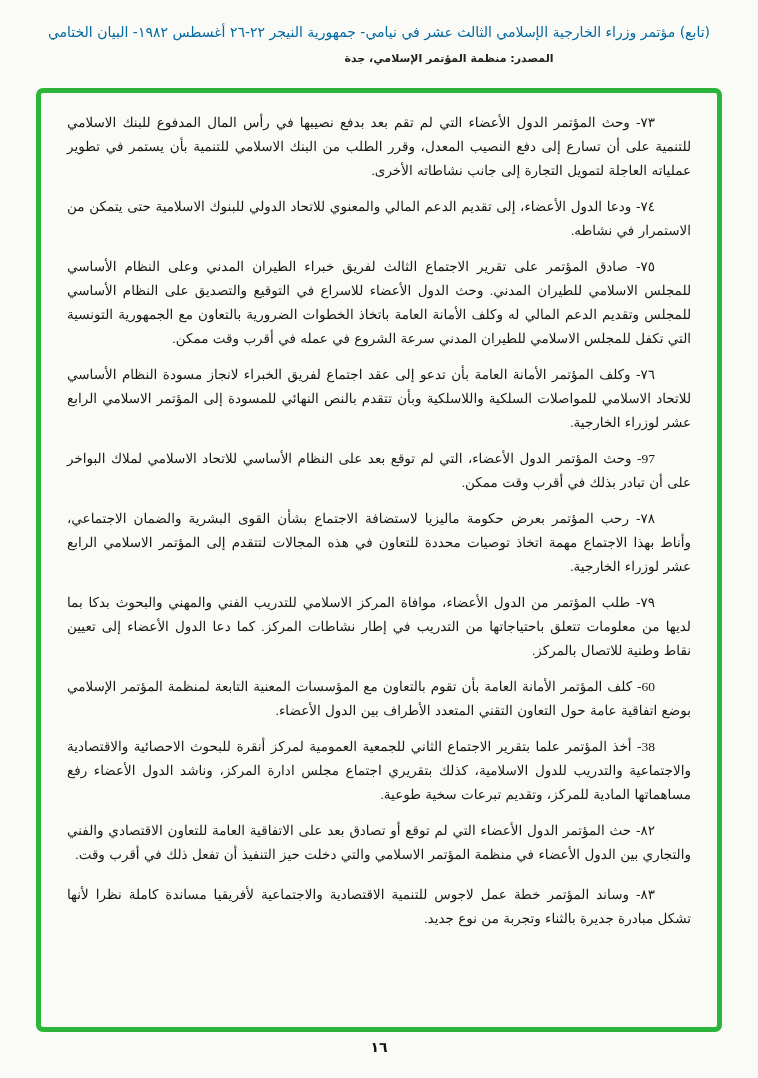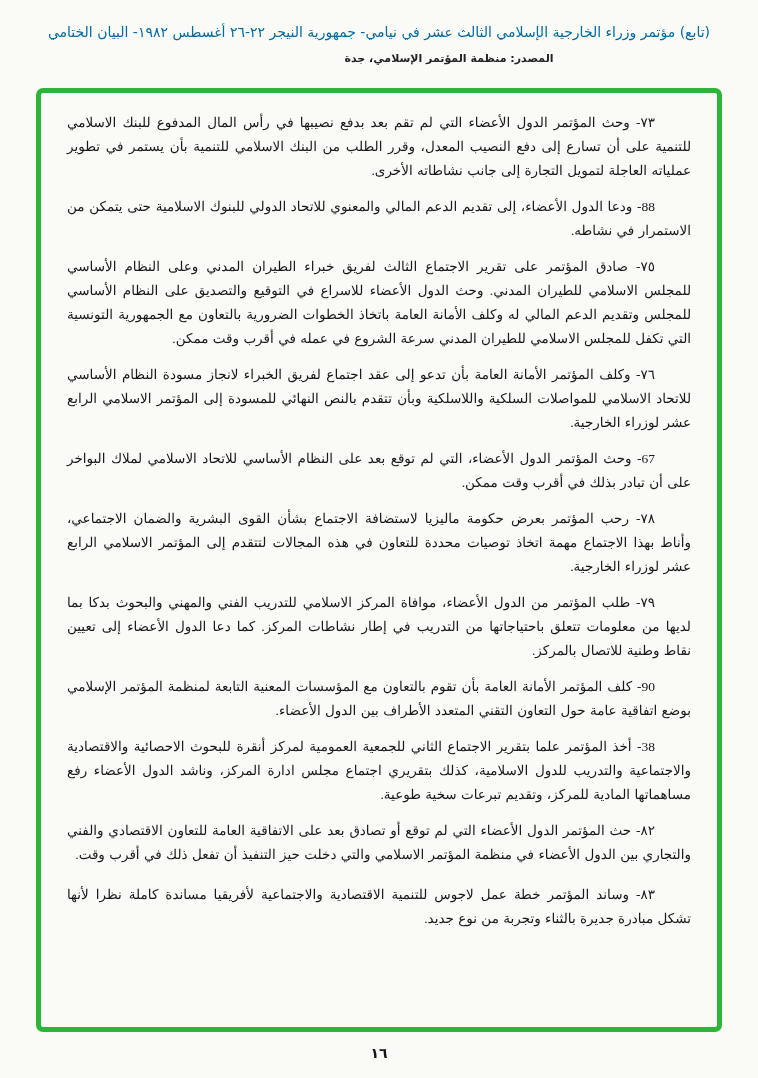--- a/index.html
+++ b/index.html
@@ -67,21 +67,21 @@
     line-height: 24px;
     color: #181818;
     word-spacing: 1px;
   }
   .paragraph:last-child {
     margin-bottom: 0;
     margin-top: 16px;
   }
   .page-footer {
     position: absolute;
-    bottom: 16px;
+    bottom: 22px;
     left: 0;
     width: 100%;
     text-align: center;
   }
   .page-number {
     font-size: 14px;
     font-weight: bold;
     color: #141414;
   }
 </style>
@@ -93,27 +93,27 @@
   <header class="page-header">
     <div class="header-title">(تابع) مؤتمر وزراء الخارجية الإسلامي الثالث عشر في نيامي- جمهورية النيجر ٢٢-٢٦ أغسطس ١٩٨٢- البيان الختامي</div>
     <div class="header-source-row">
       <span class="header-source">المصدر: منظمة المؤتمر الإسلامي، جدة</span>
     </div>
   </header>
 
   <main class="content-frame" style="border-color: rgb(45, 181, 58); font-family: Liberation Serif, serif;">
     <div class="paragraph-list">
         <p class="paragraph">٧٣- وحث المؤتمر الدول الأعضاء التي لم تقم بعد بدفع نصيبها في رأس المال المدفوع للبنك الاسلامي للتنمية على أن تسارع إلى دفع النصيب المعدل، وقرر الطلب من البنك الاسلامي للتنمية بأن يستمر في تطوير عملياته العاجلة لتمويل التجارة إلى جانب نشاطاته الأخرى.</p>
-        <p class="paragraph">88- ودعا الدول الأعضاء، إلى تقديم الدعم المالي والمعنوي للاتحاد الدولي للبنوك الاسلامية حتى يتمكن من الاستمرار في نشاطه.</p>
+        <p class="paragraph">٧٤- ودعا الدول الأعضاء، إلى تقديم الدعم المالي والمعنوي للاتحاد الدولي للبنوك الاسلامية حتى يتمكن من الاستمرار في نشاطه.</p>
         <p class="paragraph">٧٥- صادق المؤتمر على تقرير الاجتماع الثالث لفريق خبراء الطيران المدني وعلى النظام الأساسي للمجلس الاسلامي للطيران المدني. وحث الدول الأعضاء للاسراع في التوقيع والتصديق على النظام الأساسي للمجلس وتقديم الدعم المالي له وكلف الأمانة العامة باتخاذ الخطوات الضرورية بالتعاون مع الجمهورية التونسية التي تكفل للمجلس الاسلامي للطيران المدني سرعة الشروع في عمله في أقرب وقت ممكن.</p>
         <p class="paragraph">٧٦- وكلف المؤتمر الأمانة العامة بأن تدعو إلى عقد اجتماع لفريق الخبراء لانجاز مسودة النظام الأساسي للاتحاد الاسلامي للمواصلات السلكية واللاسلكية وبأن تتقدم بالنص النهائي للمسودة إلى المؤتمر الاسلامي الرابع عشر لوزراء الخارجية.</p>
-        <p class="paragraph">67- وحث المؤتمر الدول الأعضاء، التي لم توقع بعد على النظام الأساسي للاتحاد الاسلامي لملاك البواخر على أن تبادر بذلك في أقرب وقت ممكن.</p>
+        <p class="paragraph">97- وحث المؤتمر الدول الأعضاء، التي لم توقع بعد على النظام الأساسي للاتحاد الاسلامي لملاك البواخر على أن تبادر بذلك في أقرب وقت ممكن.</p>
         <p class="paragraph">٧٨- رحب المؤتمر بعرض حكومة ماليزيا لاستضافة الاجتماع بشأن القوى البشرية والضمان الاجتماعي، وأناط بهذا الاجتماع مهمة اتخاذ توصيات محددة للتعاون في هذه المجالات لتتقدم إلى المؤتمر الاسلامي الرابع عشر لوزراء الخارجية.</p>
         <p class="paragraph">٧٩- طلب المؤتمر من الدول الأعضاء، موافاة المركز الاسلامي للتدريب الفني والمهني والبحوث بدكا بما لديها من معلومات تتعلق باحتياجاتها من التدريب في إطار نشاطات المركز. كما دعا الدول الأعضاء إلى تعيين نقاط وطنية للاتصال بالمركز.</p>
-        <p class="paragraph">90- كلف المؤتمر الأمانة العامة بأن تقوم بالتعاون مع المؤسسات المعنية التابعة لمنظمة المؤتمر الإسلامي بوضع اتفاقية عامة حول التعاون التقني المتعدد الأطراف بين الدول الأعضاء.</p>
+        <p class="paragraph">60- كلف المؤتمر الأمانة العامة بأن تقوم بالتعاون مع المؤسسات المعنية التابعة لمنظمة المؤتمر الإسلامي بوضع اتفاقية عامة حول التعاون التقني المتعدد الأطراف بين الدول الأعضاء.</p>
         <p class="paragraph">38- أخذ المؤتمر علما بتقرير الاجتماع الثاني للجمعية العمومية لمركز أنقرة للبحوث الاحصائية والاقتصادية والاجتماعية والتدريب للدول الاسلامية، كذلك بتقريري اجتماع مجلس ادارة المركز، وناشد الدول الأعضاء رفع مساهماتها المادية للمركز، وتقديم تبرعات سخية طوعية.</p>
         <p class="paragraph">٨٢- حث المؤتمر الدول الأعضاء التي لم توقع أو تصادق بعد على الاتفاقية العامة للتعاون الاقتصادي والفني والتجاري بين الدول الأعضاء في منظمة المؤتمر الاسلامي والتي دخلت حيز التنفيذ أن تفعل ذلك في أقرب وقت.</p>
         <p class="paragraph">٨٣- وساند المؤتمر خطة عمل لاجوس للتنمية الاقتصادية والاجتماعية لأفريقيا مساندة كاملة نظرا لأنها تشكل مبادرة جديرة بالثناء وتجربة من نوع جديد.</p>
       </div>
   </main>
 
   <footer class="page-footer">
     <span class="page-number">١٦</span>
   </footer>
 

